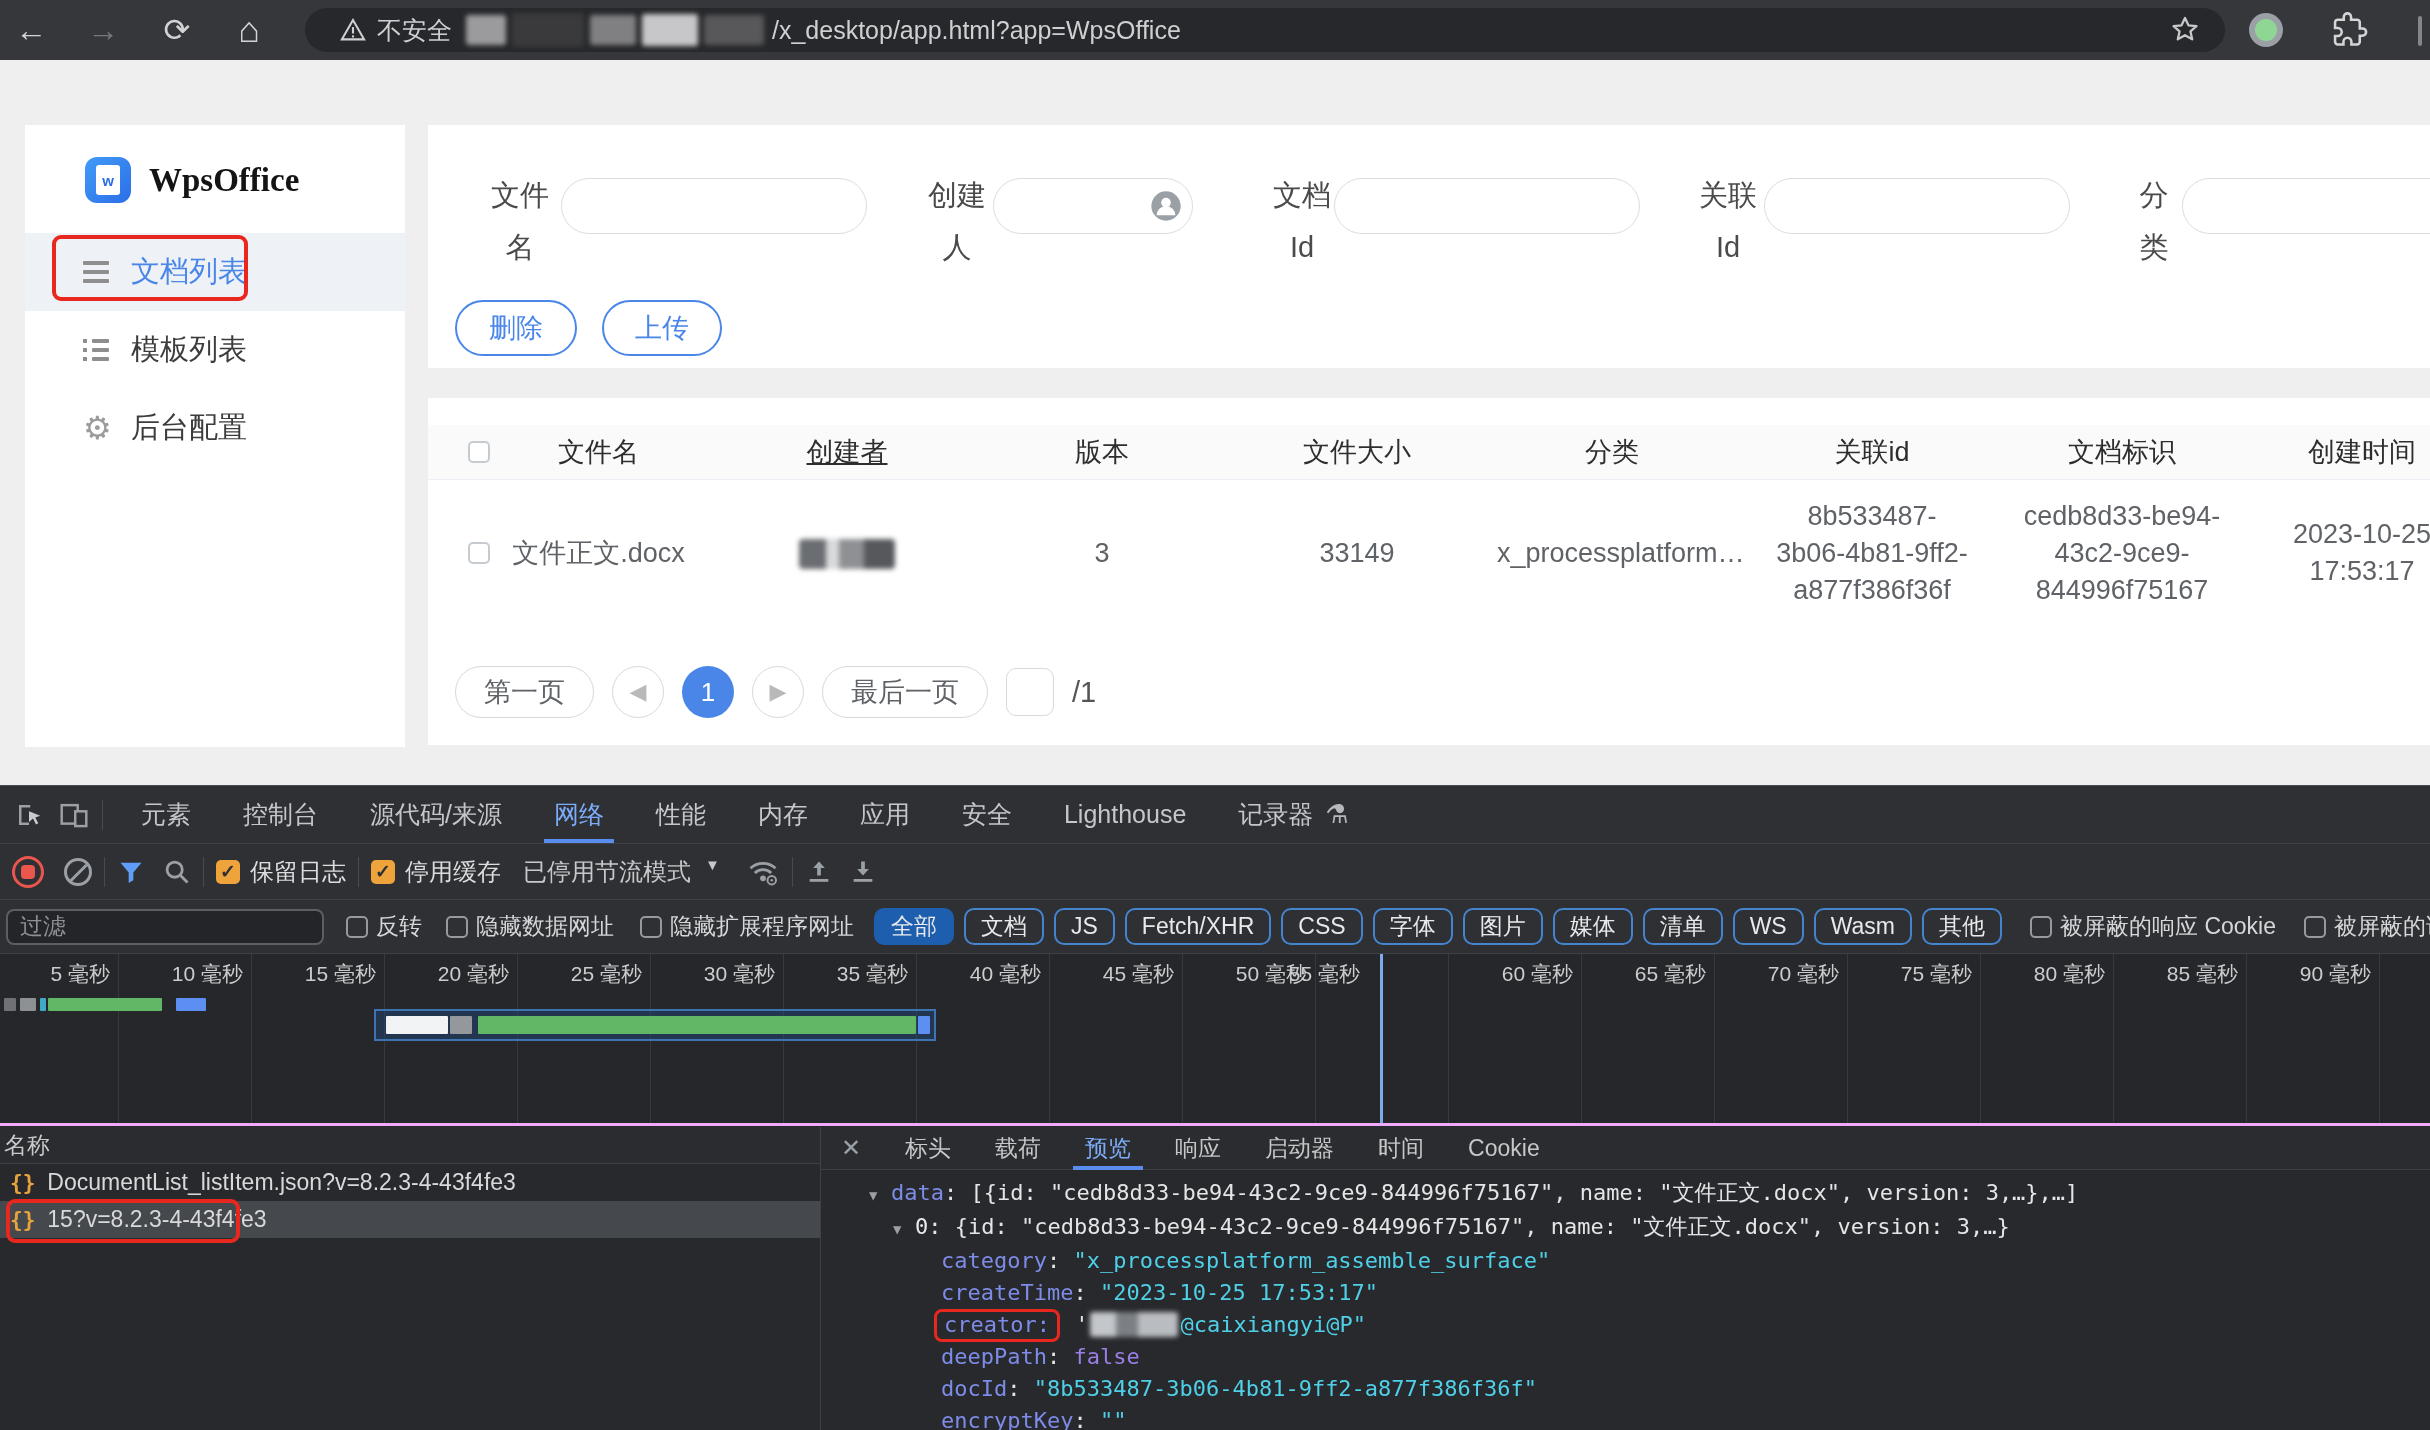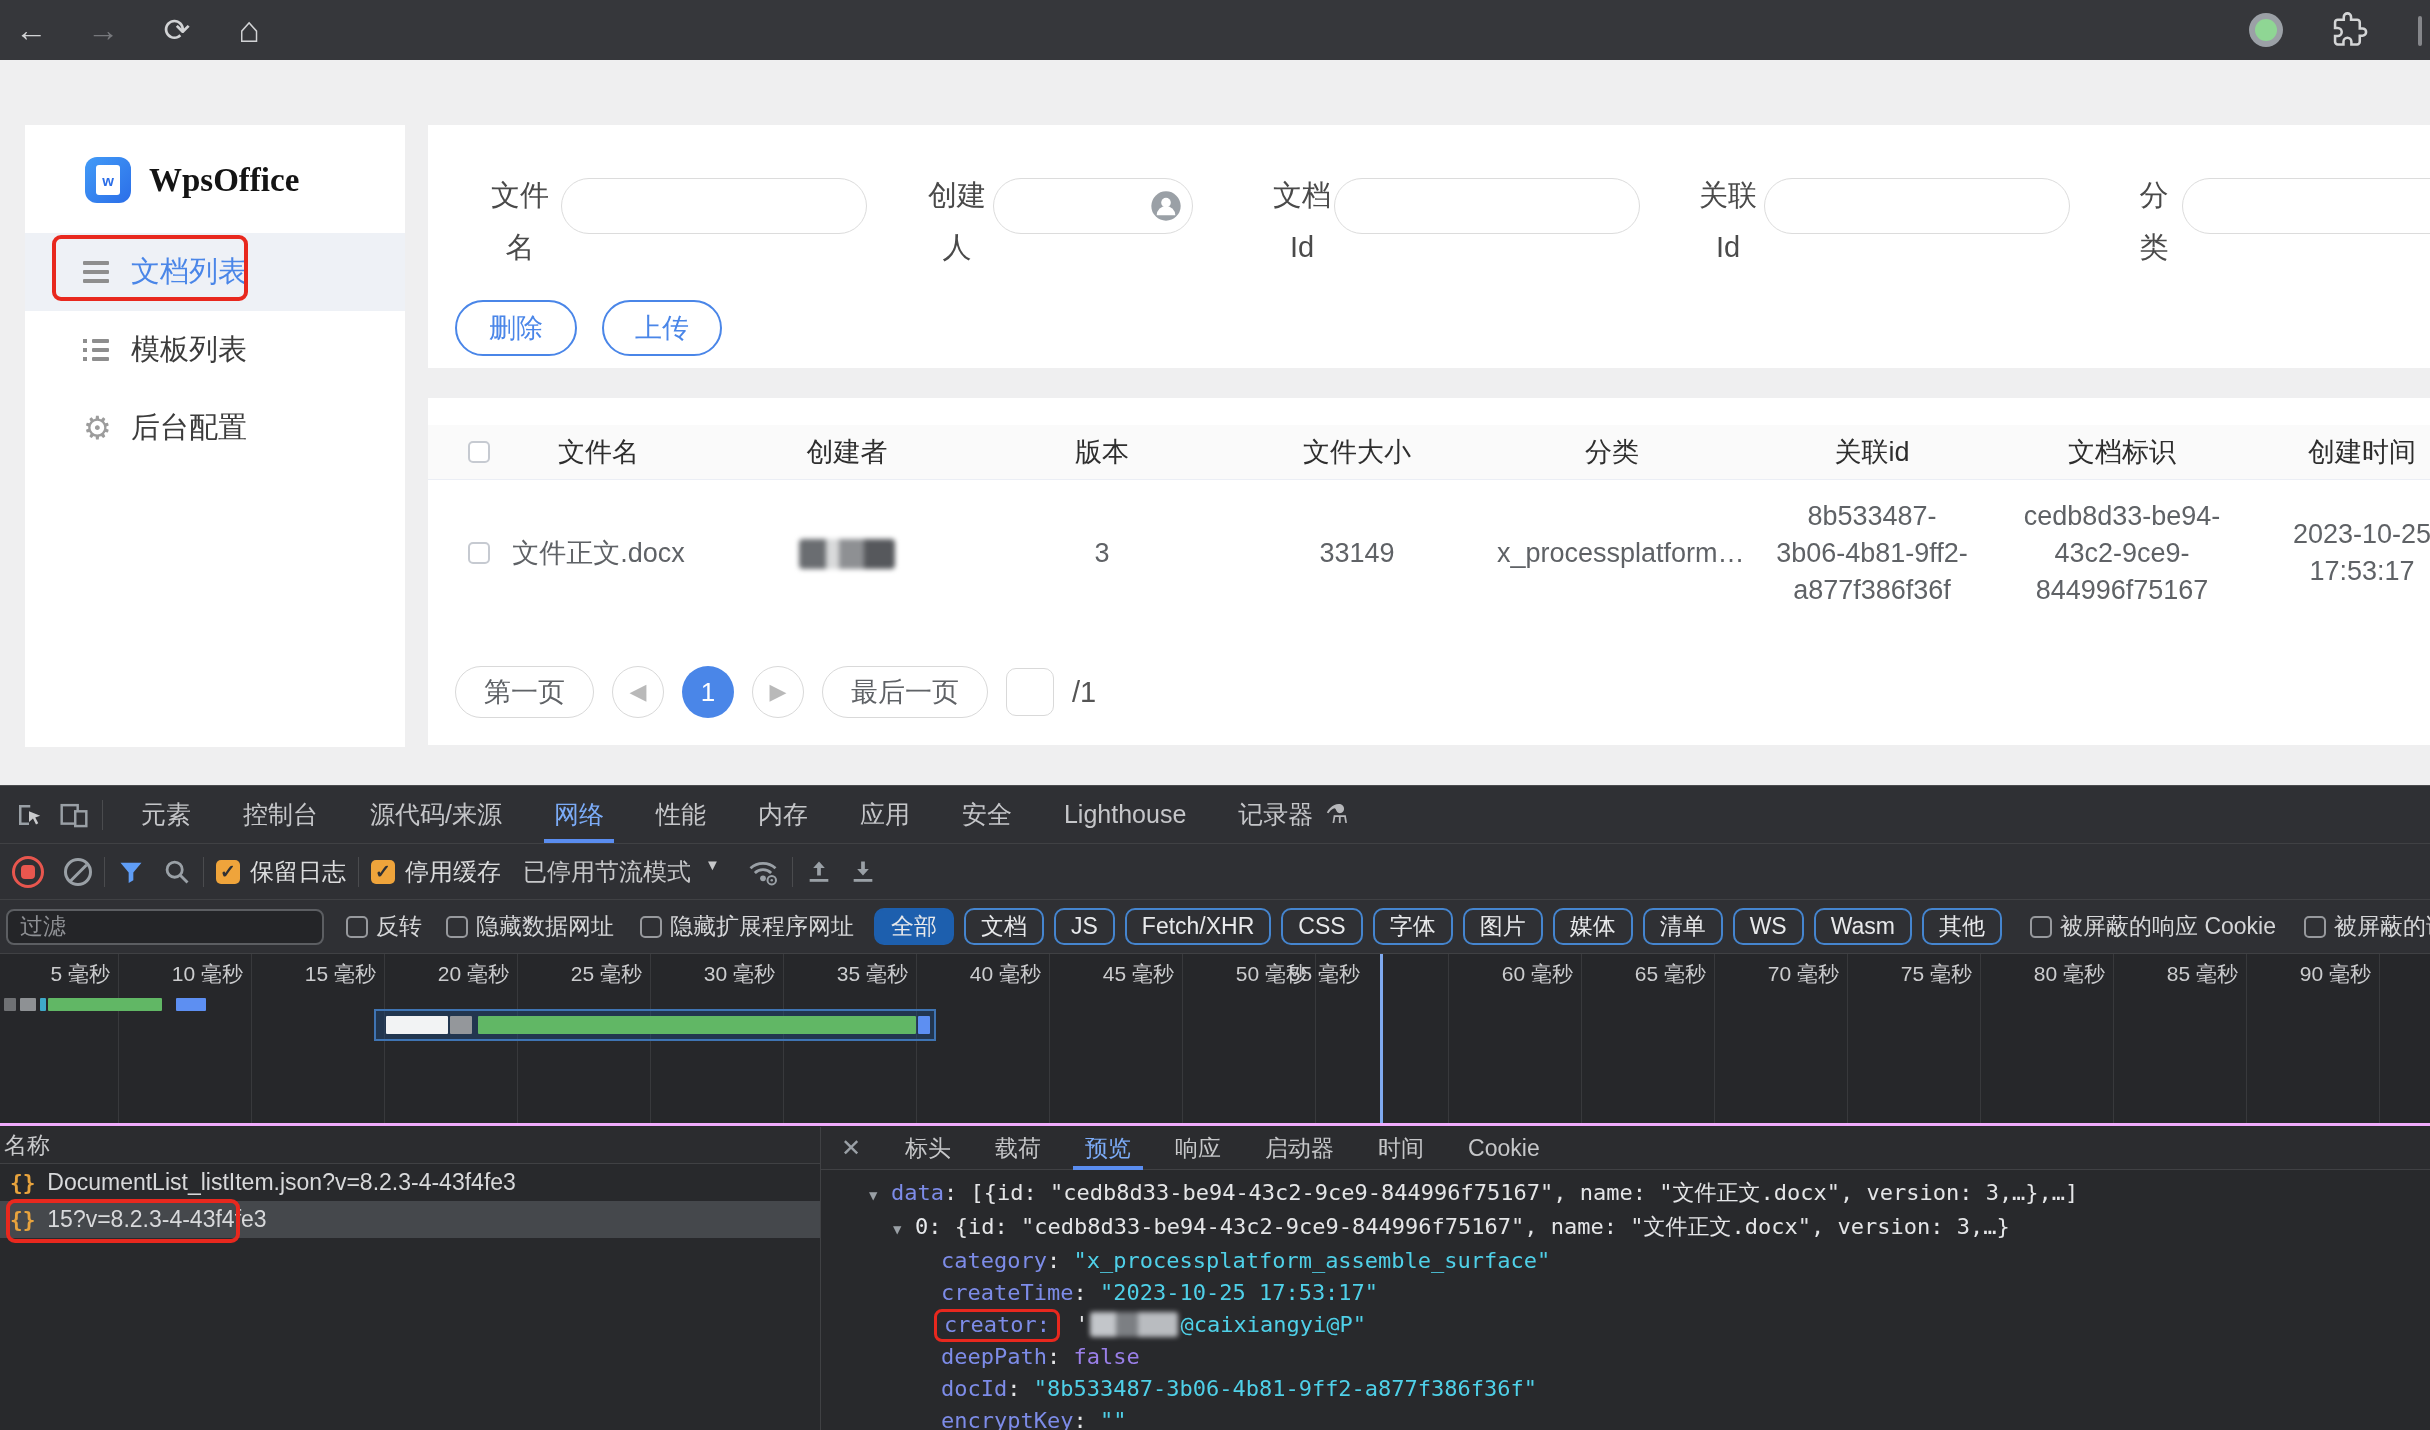--- a/index.html
+++ b/index.html
@@ -143,20 +143,39 @@
 </style>
 </head>
 <body>
 
 <div class="browser-bar">
   <div class="nav-ic" style="left:8px">←</div>
   <div class="nav-ic dis" style="left:80px">→</div>
   <div class="nav-ic" style="left:154px">⟳</div>
   <div class="nav-ic" style="left:226px; font-size:36px">⌂</div>
 
+  <div class="addr">
+    <svg width="28" height="28" viewBox="0 0 24 24">
+      <path d="M12 3.5L2.5 20h19z" fill="none" stroke="#cfd0d2" stroke-width="1.8"></path>
+      <rect x="11.1" y="9.5" width="1.8" height="5.5" fill="#cfd0d2"></rect>
+      <rect x="11.1" y="16.6" width="1.8" height="1.8" fill="#cfd0d2"></rect>
+    </svg>
+    <span class="sec-label">不安全</span>
+    <span class="blurwrap">
+      <i class="blk" style="width:40px;height:30px;background:#9b9b9d"></i>
+      <i class="blk" style="width:72px;height:34px;background:#3a3a3c"></i>
+      <i class="blk" style="width:46px;height:30px;background:#808083"></i>
+      <i class="blk" style="width:56px;height:32px;background:#c7c7c9"></i>
+      <i class="blk" style="width:60px;height:30px;background:#58585a"></i>
+    </span>
+    <span class="urltext">/x_desktop/app.html?app=WpsOffice</span>
+    <svg class="star" width="32" height="32" viewBox="0 0 24 24">
+      <path d="M12 3l2.6 5.5 6 .6-4.5 4 1.3 5.9-5.4-3.1-5.4 3.1 1.3-5.9-4.5-4 6-.6z" fill="none" stroke="#c8c9cb" stroke-width="1.7" stroke-linejoin="round"></path>
+    </svg>
+  </div>
 
   <svg class="tr-ic" style="left:2247px" viewBox="0 0 38 38">
     <circle cx="19" cy="19" r="17" fill="#9ba0a6"></circle>
       <circle cx="19" cy="19" r="11" fill="#8fd694"></circle>
   </svg>
   <svg class="tr-ic" style="left:2330px" viewBox="0 0 24 24">
     <path d="M20.5 11h-1.7V7.2c0-.9-.8-1.7-1.7-1.7h-3.8V3.8a2.3 2.3 0 0 0-4.6 0v1.7H4.9c-.9 0-1.7.8-1.7 1.7v3.6h1.7a2.5 2.5 0 0 1 0 5H3.2v3.6c0 .9.8 1.7 1.7 1.7h3.6v-1.7a2.5 2.5 0 0 1 5 0v1.7h3.6c.9 0 1.7-.8 1.7-1.7v-3.8h1.7a2.3 2.3 0 0 0 0-4.6z" fill="none" stroke="#d4d5d6" stroke-width="1.6"></path>
   </svg>
   <div class="vbar"></div>
 </div>
@@ -232,21 +251,21 @@
     <div class="btn btn-del">删除</div>
     <div class="btn btn-up">上传</div>
   </div>
 
   <div class="card table-card">
     <div class="thead" id="thead">
         <div style="width: 95px;">
           <div class="cb"></div>
         </div>
         <div class="tcell" style="width: 217px;">文件名</div>
-        <div class="tcell" style="width: 280px;">创建者</div>
+        <div class="tcell" style="width: 280px; text-decoration: underline;">创建者</div>
         <div class="tcell" style="width: 230px;">版本</div>
         <div class="tcell" style="width: 280px;">文件大小</div>
         <div class="tcell" style="width: 230px;">分类</div>
         <div class="tcell" style="width: 290px;">关联id</div>
         <div class="tcell" style="width: 210px;">文档标识</div>
         <div class="tcell" style="width: 270px;">创建时间</div>
       </div>
     <div class="trow" id="trow">
         <div style="width: 95px;">
           <div class="cb"></div>

